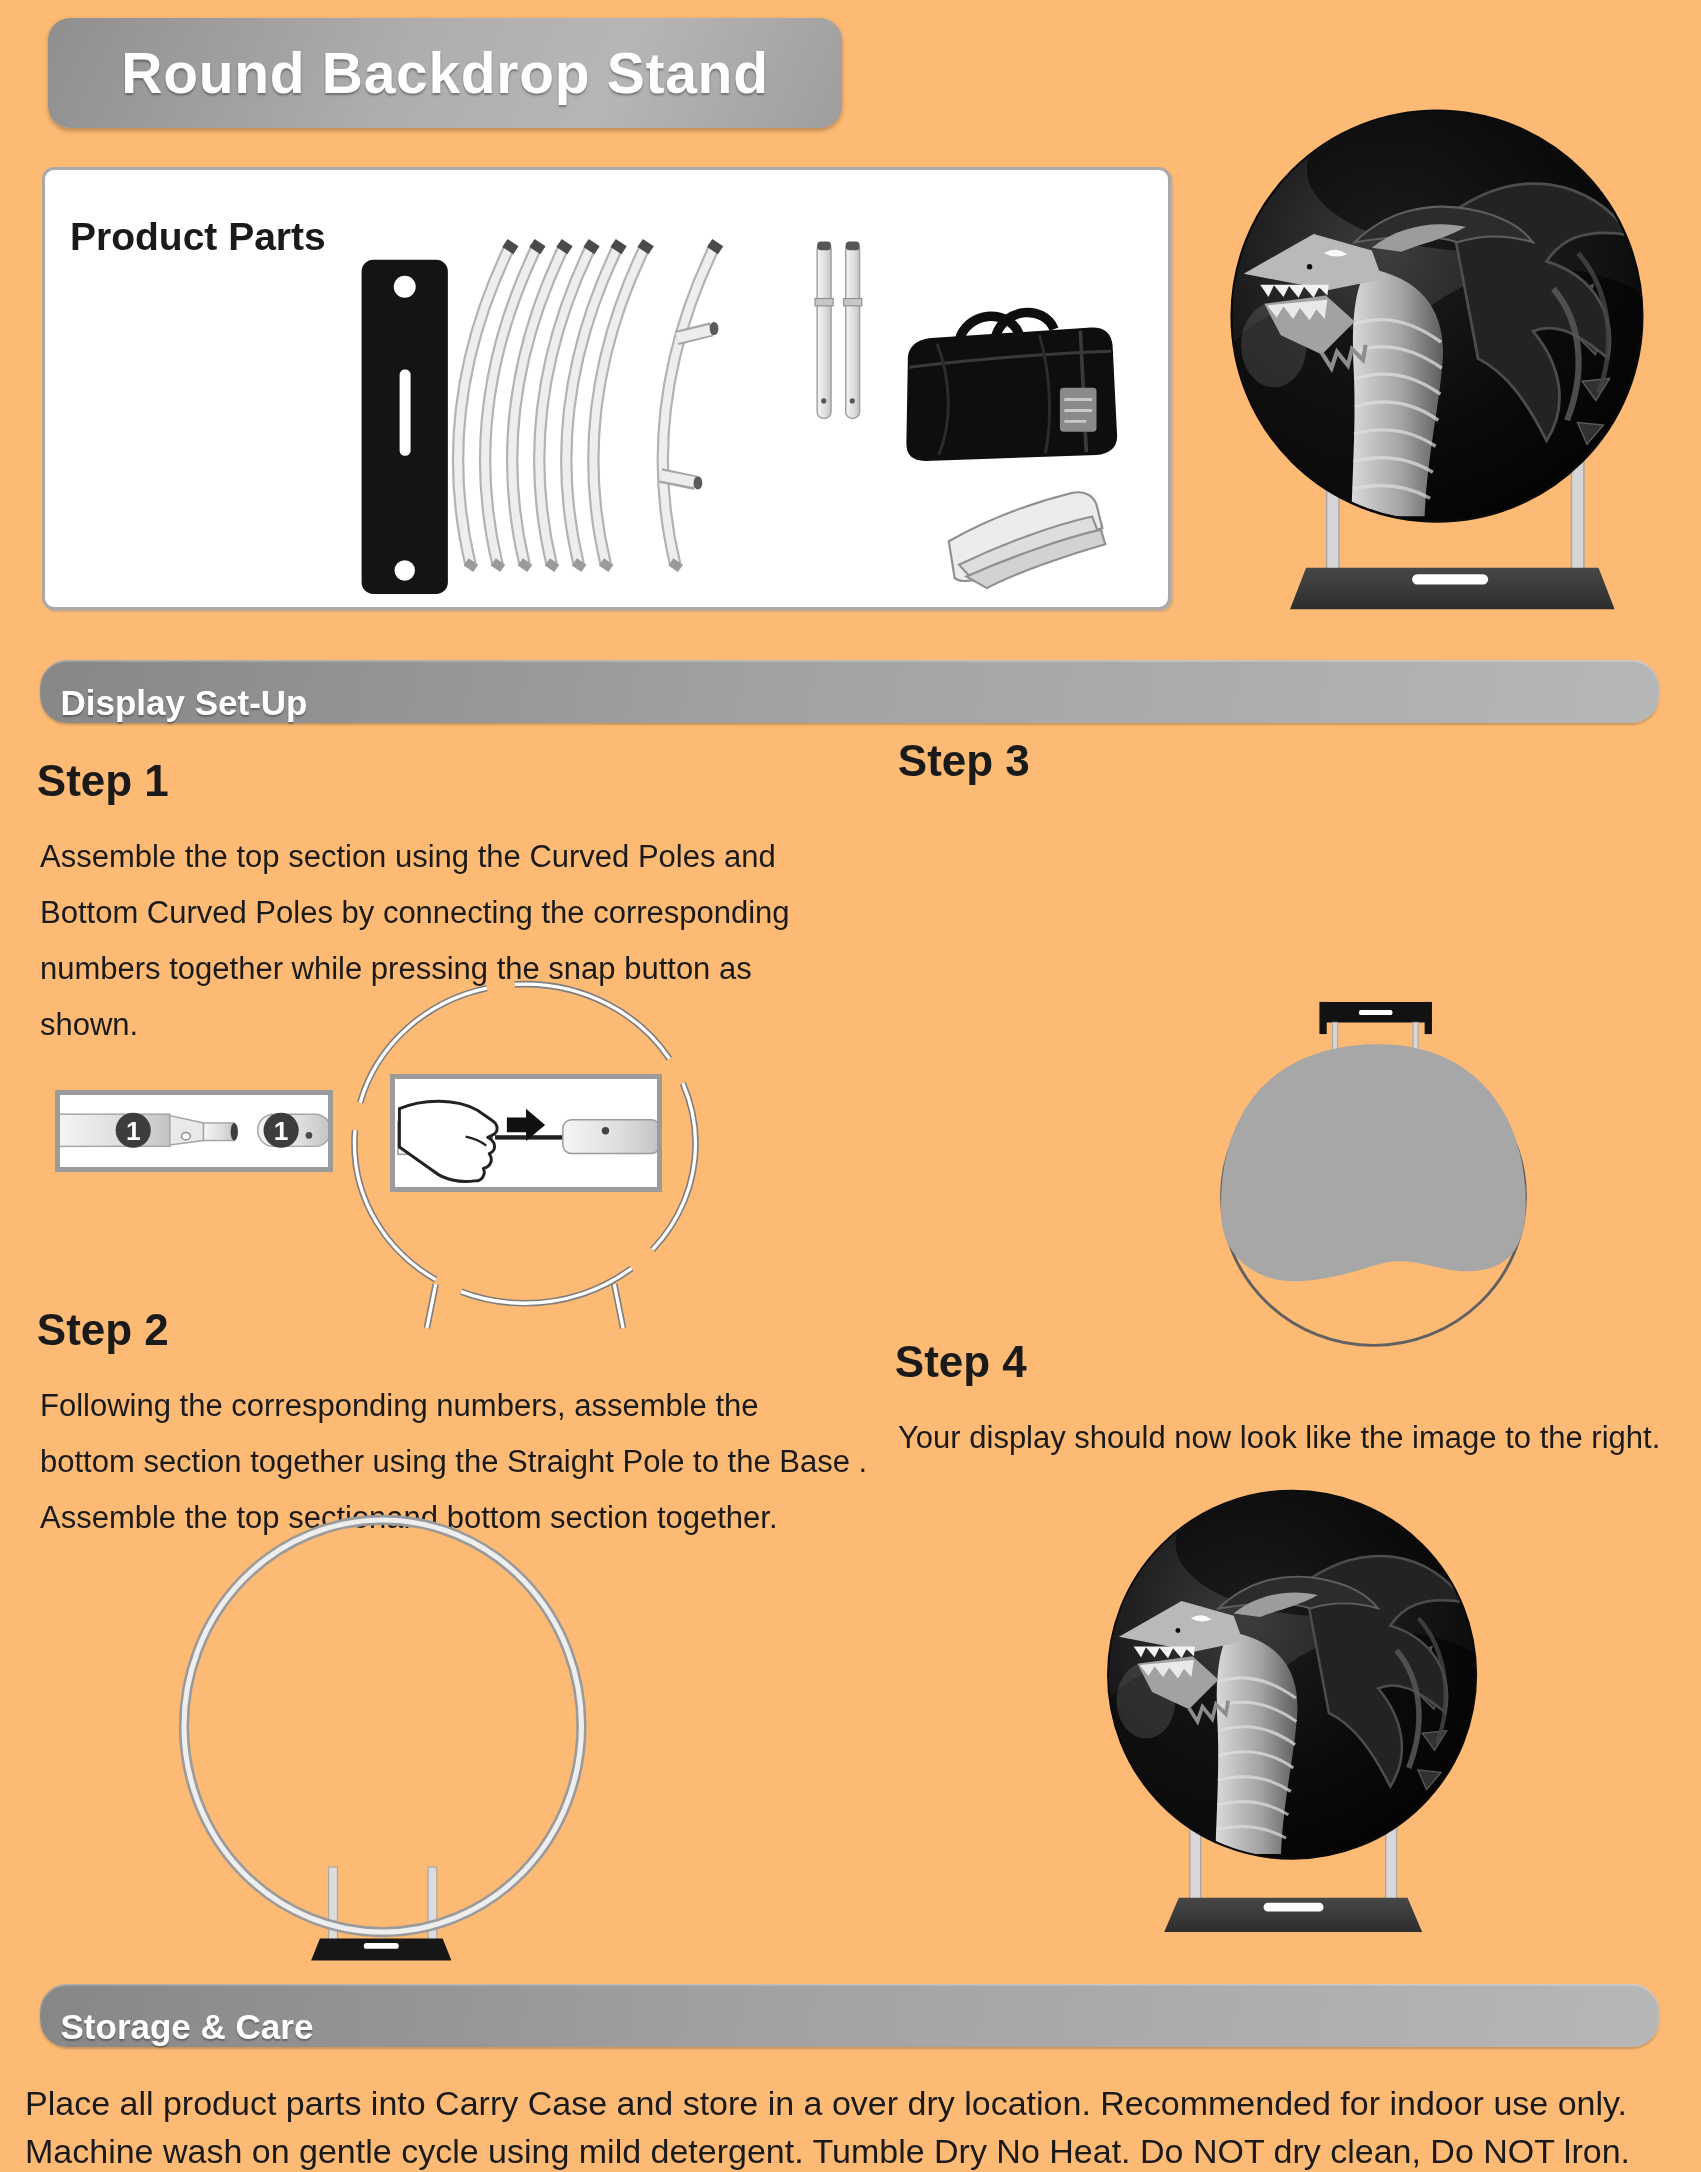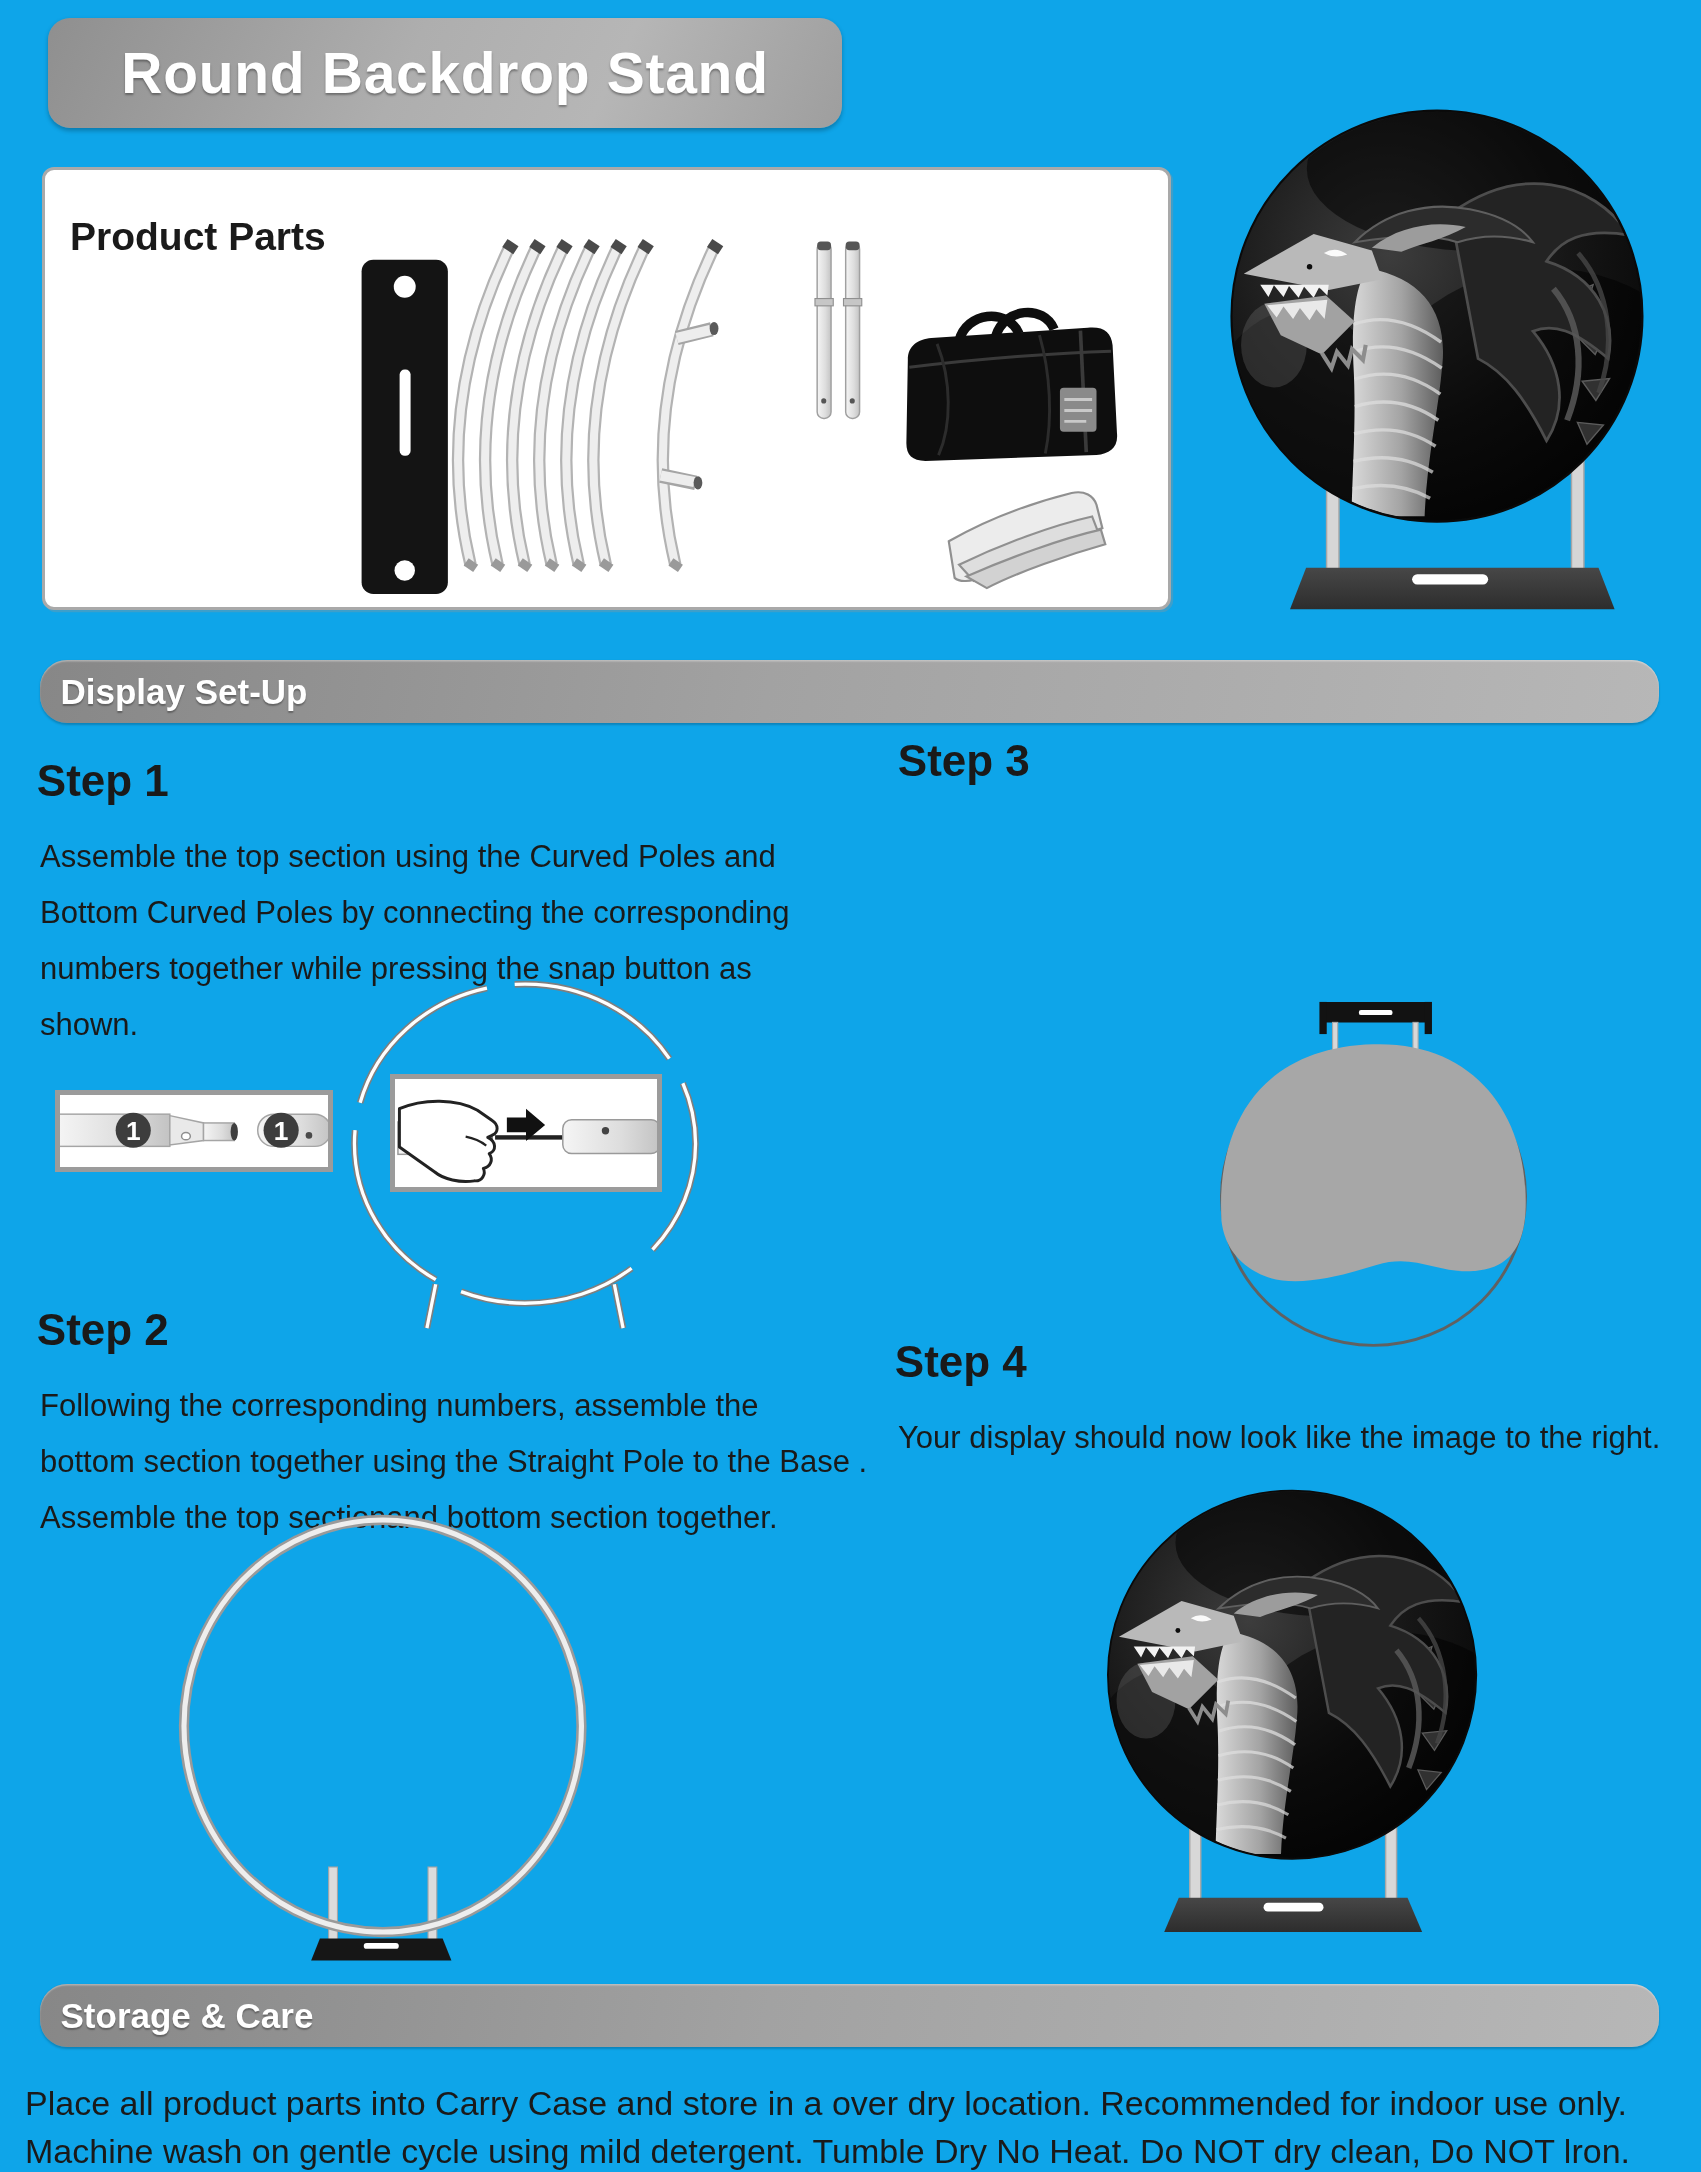--- a/index.html
+++ b/index.html
@@ -1,17 +1,17 @@
 <!DOCTYPE html>
 <html style="font-size:11.7px"><head>
 <meta charset="utf-8">
 <style>
   html,body { margin:0; padding:0; background:#ffffff; }
   .page {
-    position:relative; width:1701px; height:2172px; background:#0ea5e9;
+    position:relative; width:1701px; height:2172px; background:#fdba74;
     font-family:"Liberation Sans", sans-serif; color:#1a1a1a; overflow:hidden;
   }
   .abs { position:absolute; }
 
   
   .title-banner {
     left:48px; top:18.3px; width:794px; height:110px; border-radius:22px;
     background:linear-gradient(115deg,#8f8f8f 0%,#aeaeae 45%,#b6b6b6 70%,#9e9e9e 100%);
     display:flex; align-items:center; justify-content:center;
     box-shadow:0 2.2px 4.4px rgba(0,0,0,0.25);
@@ -29,21 +29,21 @@
   }
   .parts-heading { position:absolute; left:25px; top:45px; font-size:39px; font-weight:bold; margin:0; }
   .parts-list { position:absolute; left:29px; top:143px; margin:0; padding:0; list-style:none; }
   .parts-list li { font-size:28px; line-height:35px; letter-spacing:0.7px; }
   .parts-list li::before { content:"•"; margin-right:11.7px; }
 
   
   .section-banner {
     left:40px; width:1619px; height:63px;
     background:linear-gradient(100deg,#878787 0%,#a2a2a2 45%,#b7b7b7 100%);
-    display:flex; align-items:center;
+    display:flex; align-items:flex-end;
     box-shadow:inset 0 1.5px 1.5px rgba(255,255,255,0.35), 0 1.5px 2.2px rgba(0,0,0,0.2);
     border-radius:27px;
   }
   .section-banner span {
     color:#ffffff; font-size:35px; font-weight:bold; padding-left:20.5px;
     text-shadow:0 1.5px 1.5px rgba(0,0,0,0.3);
   }
   .banner-setup { top:660px; }
   .banner-storage { top:1984px; }
 

